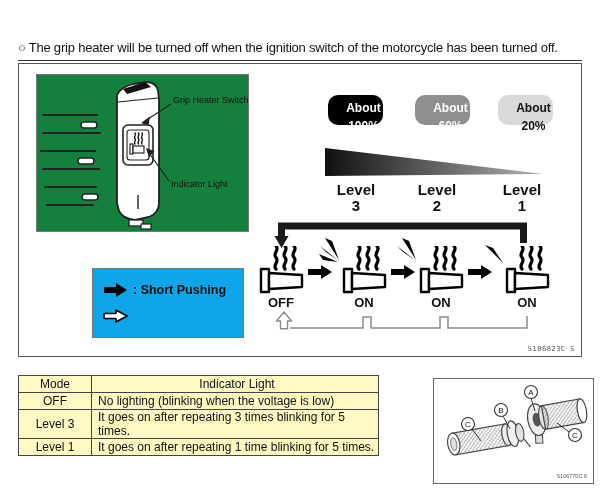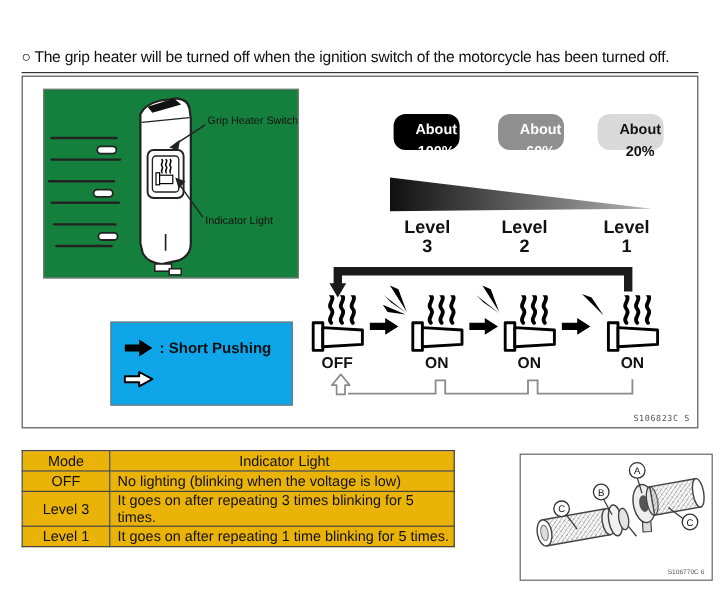--- a/index.html
+++ b/index.html
@@ -37,21 +37,21 @@
   .level-label{top:182px;width:60px;text-align:center;font-size:15px;font-weight:bold;line-height:16px;}
   .ll0{left:326px;} .ll1{left:407px;} .ll2{left:492px;}
   .state-label{top:295px;width:60px;text-align:center;font-size:13px;font-weight:bold;}
   .st0{left:251px;} .st1{left:334px;} .st2{left:411px;} .st3{left:497px;}
   #hp-code{left:460px;top:345px;width:115px;text-align:right;font-size:7px;color:#555;
            font-family:"DejaVu Sans Mono",monospace;letter-spacing:0.5px;}
 
   
   #indicator-table{left:18px;top:375px;width:361px;border-collapse:collapse;font-size:12px;}
   #indicator-table td,#indicator-table th{border:1px solid #444;height:16px;padding:0 2px;
-           font-weight:normal;background:#eab308;}
+           font-weight:normal;background:#fef9c3;}
   #indicator-table .c-mode{width:68px;text-align:center;}
   #indicator-table .c-desc{text-align:left;padding-left:6px;}
   #indicator-table th{text-align:center;}
 
   
   #parts-box{left:433px;top:378px;width:161px;height:106px;border:1px solid #666;background:#fff;}
 
   svg{display:block;}
   text{font-family:"Liberation Sans",sans-serif;}
 </style>

